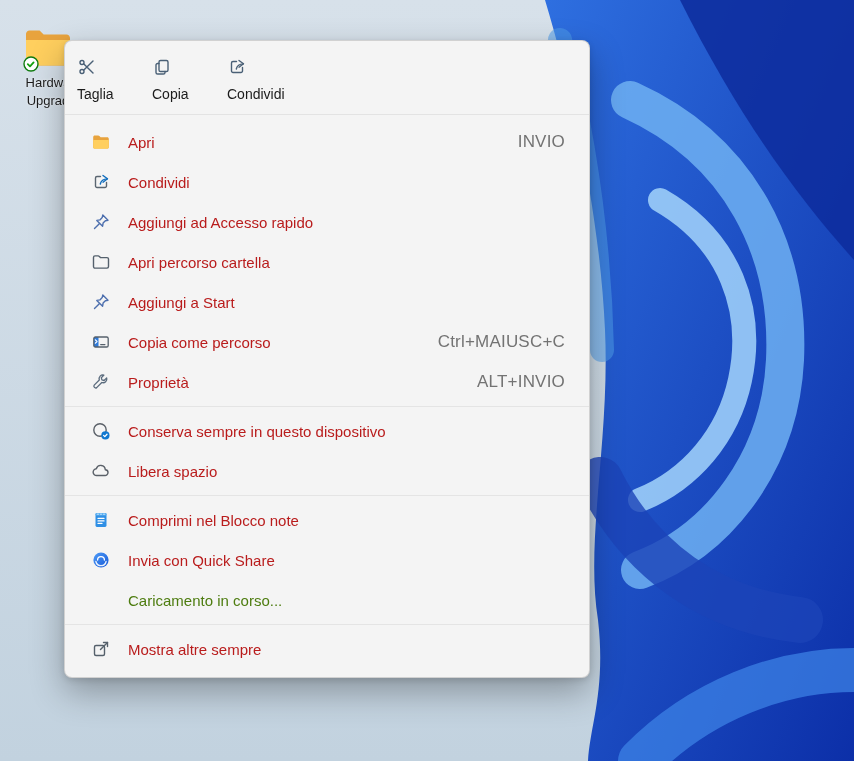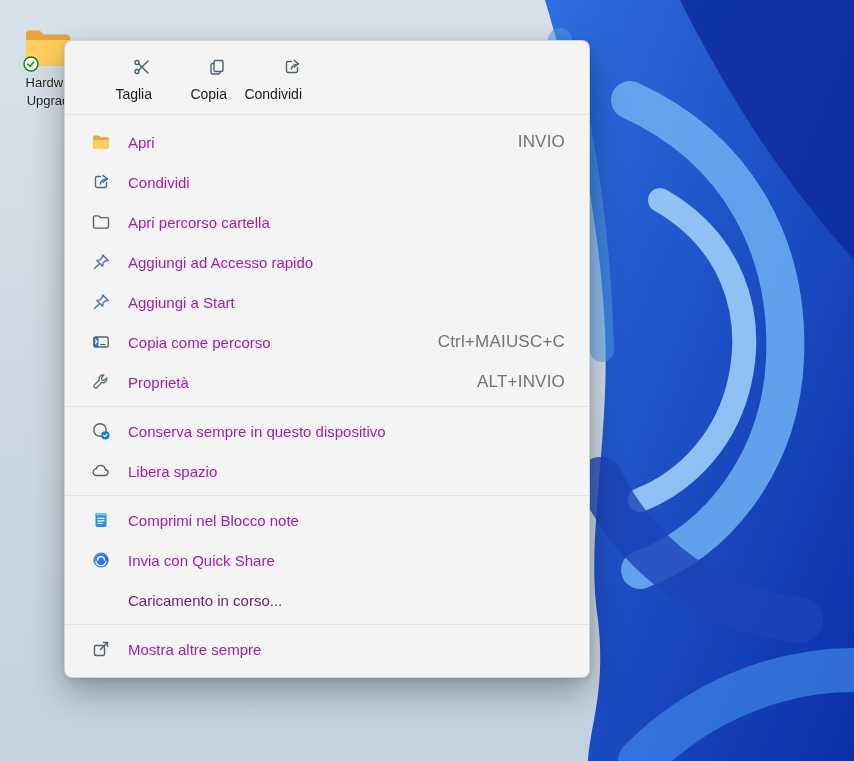--- a/index.html
+++ b/index.html
@@ -11,31 +11,31 @@
   .desktop-icon { position:absolute; left:6px; top:26px; width:84px; text-align:center; cursor:default; }
   .desktop-icon .fld { display:block; margin:0 auto; }
   .icon-label { font-size:13px; color:#1d1d1d; line-height:1.35; text-shadow:0 0 3px rgba(255,255,255,.8); }
 
   
   .context-menu { position:absolute; left:64px; top:40px; width:526px; background:#f4f4f4;
     border:1px solid rgba(0,0,0,.14); border-radius:8px;
     box-shadow:0 14px 34px rgba(0,0,0,.30), 0 2px 6px rgba(0,0,0,.12); overflow:hidden; }
 
   .command-bar { display:flex; align-items:flex-start; padding:12px 8px 8px 12px; border-bottom:1px solid #e3e3e3; }
-  .cmd { width:75px; display:flex; flex-direction:column; align-items:flex-end; gap:6px;
+  .cmd { width:75px; display:flex; flex-direction:column; align-items:flex-start; gap:6px;
     background:transparent; border:none; cursor:pointer; padding:4px 0; border-radius:4px; }
   .cmd-label { font-size:14px; color:#1b1b1b; }
 
   .menu-list { padding:7px 0 8px; }
   .menu-item { height:40px; display:flex; align-items:center; padding:0 24px 0 26px; gap:17px; cursor:default; }
   .mi-icon { width:20px; height:20px; flex:0 0 20px; display:flex; align-items:center; justify-content:center; }
-  .mi-label { font-size:15px; color:#a21caf; flex:1; white-space:nowrap; }
+  .mi-label { font-size:15px; color:#b91c1c; flex:1; white-space:nowrap; }
   .mi-shortcut { font-size:17px; color:#737373; letter-spacing:.2px; }
   .mi-chevron { font-size:20px; color:#6b6b6b; line-height:1; margin-right:-8px; }
-  .menu-item.disabled .mi-label { color:#701a75; }
+  .menu-item.disabled .mi-label { color:#4d7c0f; }
   .separator { height:1px; background:#e4e4e4; margin:4px 0; }
 </style>
 </head>
 <body>
 
 <div class="screen">
 
   <svg class="wallpaper" width="854" height="761" viewBox="0 0 854 761">
     <defs>
       <linearGradient id="wbase" x1="0" y1="0" x2="0" y2="1">
@@ -135,37 +135,37 @@
               </g>
             </svg>
         </span>
         <span class="mi-label">Condividi</span>
         <span class="mi-shortcut"></span>
       </div>
 
       <div class="menu-item">
         <span class="mi-icon">
           <svg width="20" height="20" viewBox="0 0 20 20">
-              <path d="M2.5 5.4c0-.8.7-1.5 1.5-1.5h3.2c.4 0 .8.2 1.1.5l1.2 1.2h6.5c.8 0 1.5.7 1.5 1.5v7.5c0 .8-.7 1.5-1.5 1.5H4c-.8 0-1.5-.7-1.5-1.5z" fill="none" stroke="#54606c" stroke-width="1.4"></path>
-            </svg>
-        </span>
-        <span class="mi-label">Apri percorso cartella</span>
-        <span class="mi-shortcut"></span>
-      </div>
-
-      <div class="menu-item">
-        <span class="mi-icon">
-          <svg width="20" height="20" viewBox="0 0 20 20">
               <g fill="none" stroke="#4d6fae" stroke-width="1.4" stroke-linecap="round" stroke-linejoin="round">
                 <path d="M11.8 3l5.2 5.2-2.6.6-2.3 2.3-.5 3.1-5.8-5.8 3.1-.5 2.3-2.3z"></path>
                 <path d="M8.3 11.7L3.5 16.5"></path>
               </g>
             </svg>
         </span>
         <span class="mi-label">Aggiungi ad Accesso rapido</span>
+        <span class="mi-shortcut"></span>
+      </div>
+
+      <div class="menu-item">
+        <span class="mi-icon">
+          <svg width="20" height="20" viewBox="0 0 20 20">
+              <path d="M2.5 5.4c0-.8.7-1.5 1.5-1.5h3.2c.4 0 .8.2 1.1.5l1.2 1.2h6.5c.8 0 1.5.7 1.5 1.5v7.5c0 .8-.7 1.5-1.5 1.5H4c-.8 0-1.5-.7-1.5-1.5z" fill="none" stroke="#54606c" stroke-width="1.4"></path>
+            </svg>
+        </span>
+        <span class="mi-label">Apri percorso cartella</span>
         <span class="mi-shortcut"></span>
       </div>
 
       <div class="menu-item">
         <span class="mi-icon">
           <svg width="20" height="20" viewBox="0 0 20 20">
               <g fill="none" stroke="#4d6fae" stroke-width="1.4" stroke-linecap="round" stroke-linejoin="round">
                 <path d="M11.8 3l5.2 5.2-2.6.6-2.3 2.3-.5 3.1-5.8-5.8 3.1-.5 2.3-2.3z"></path>
                 <path d="M8.3 11.7L3.5 16.5"></path>
               </g>

